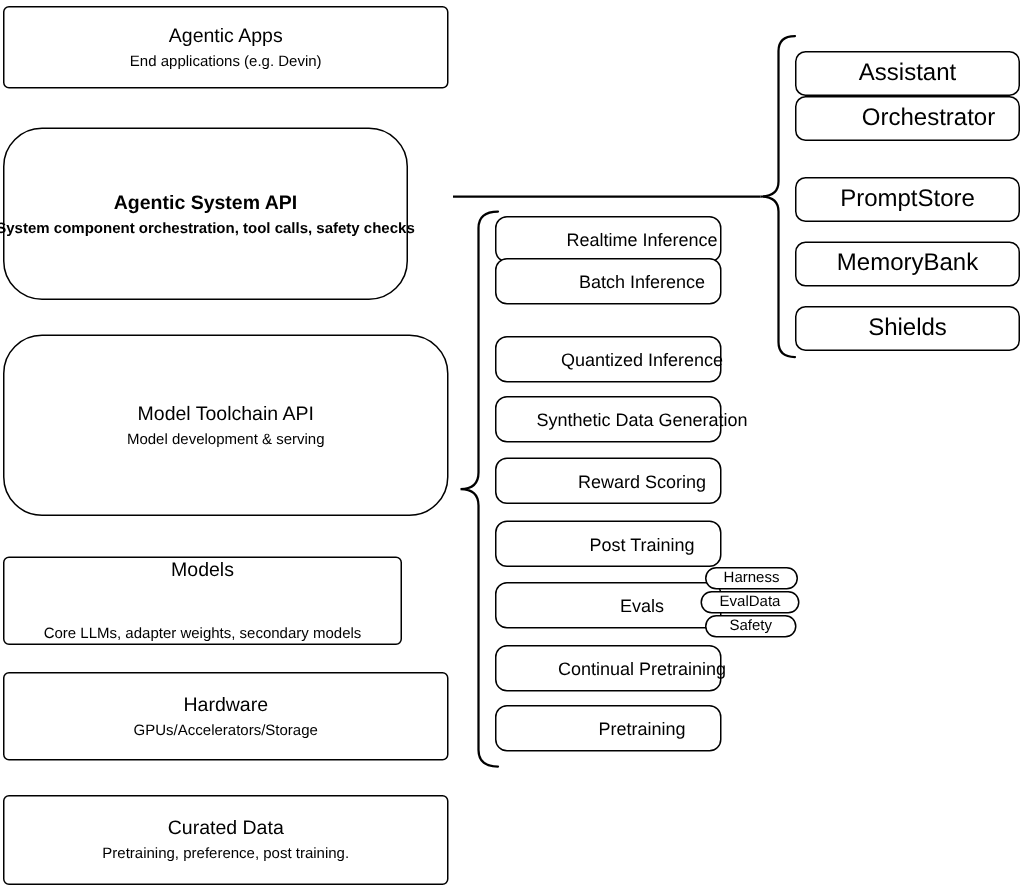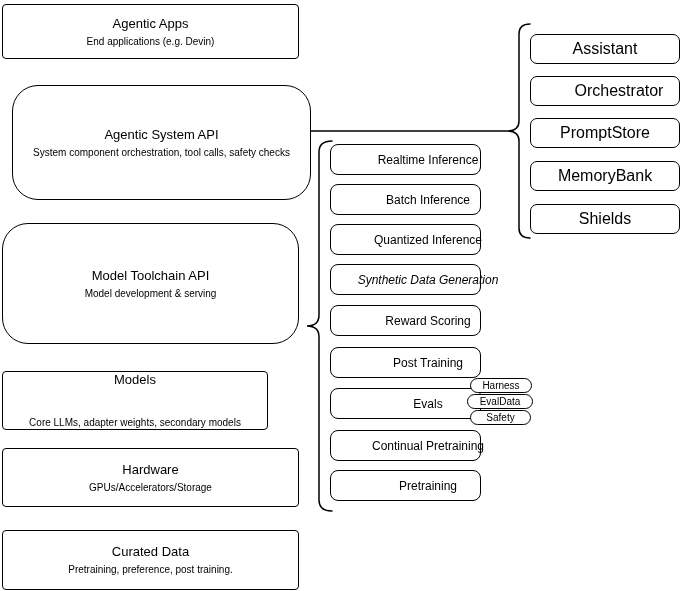--- a/index.html
+++ b/index.html
@@ -44,55 +44,55 @@
   .node .subtitle {
     font-size: 10px;
     line-height: 12px;
     margin-top: 4px;
     white-space: nowrap;
   }
   
   .stack-sm { border-radius: 4px; }
   .stack-lg { border-radius: 26px; }
   #n-agentic-apps        { left: 2px;  top: 4px;   width: 297px; height: 55px; }
-  #n-agentic-system-api  { left: 12px;  top: 85px;  width: 299px; height: 115px; }
+  #n-agentic-system-api  { left: 2px;  top: 85px;  width: 270px; height: 115px; font-weight: bold; }
   #n-model-toolchain-api { left: 2px;  top: 223px; width: 297px; height: 121px; }
   #n-models              { left: 2px;  top: 371px; width: 266px; height: 59px; justify-content: space-between; }
   #n-hardware            { left: 2px;  top: 448px; width: 297px; height: 59px; }
   #n-curated-data        { left: 2px;  top: 530px; width: 297px; height: 60px; }
   
   .tc-node {
     left: 330px;
     width: 151px;
     height: 31px;
     border-radius: 8px;
     font-size: 12px;
     white-space: nowrap;
     padding-left: 45px;
   }
   #tc-0 { top: 144px; }
-  #tc-1 { top: 184px; text-align: right; }
+  #tc-1 { top: 172px; text-align: right; }
   #tc-2 { top: 224px; }
-  #tc-3 { top: 264px; font-style: italic; }
+  #tc-3 { top: 264px; }
   #tc-4 { top: 305px; }
   #tc-5 { top: 347px; }
   #tc-6 { top: 388px; }
   #tc-7 { top: 430px; }
   #tc-8 { top: 470px; }
   
   .sc-node {
     left: 530px;
     width: 150px;
     height: 30px;
     border-radius: 7px;
     font-size: 16px;
     white-space: nowrap;
   }
   #sc-0 { top: 34px; }
-  #sc-1 { top: 76px; padding-left: 28px; }
+  #sc-1 { top: 64px; padding-left: 28px; }
   #sc-2 { top: 118px; }
   #sc-3 { top: 161px; }
   #sc-4 { top: 204px; }
   
   .pill {
     position: absolute;
     box-sizing: border-box;
     background: #ffffff;
     border: 1.3px solid #000000;
     border-radius: 8px;

